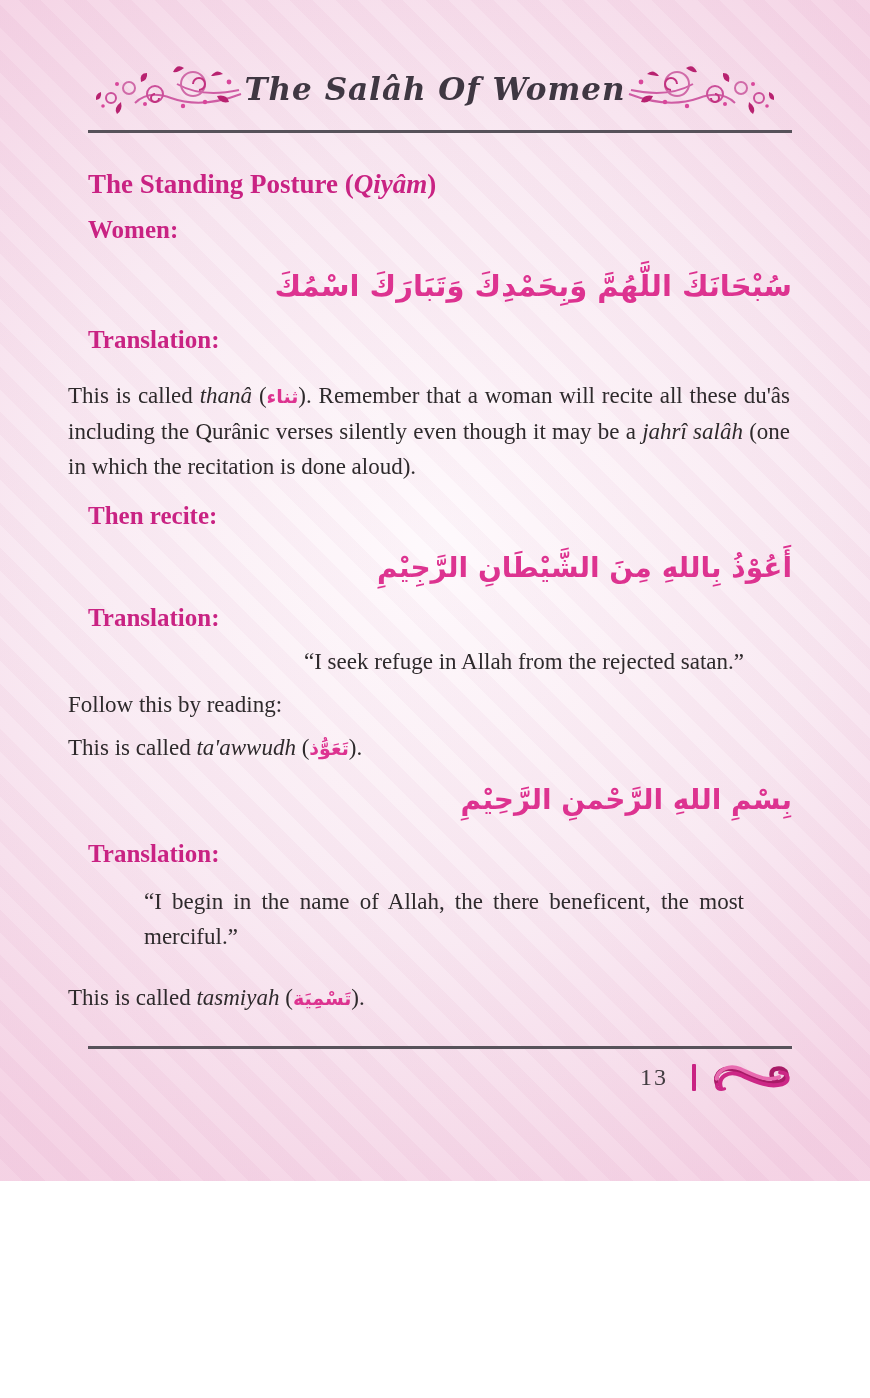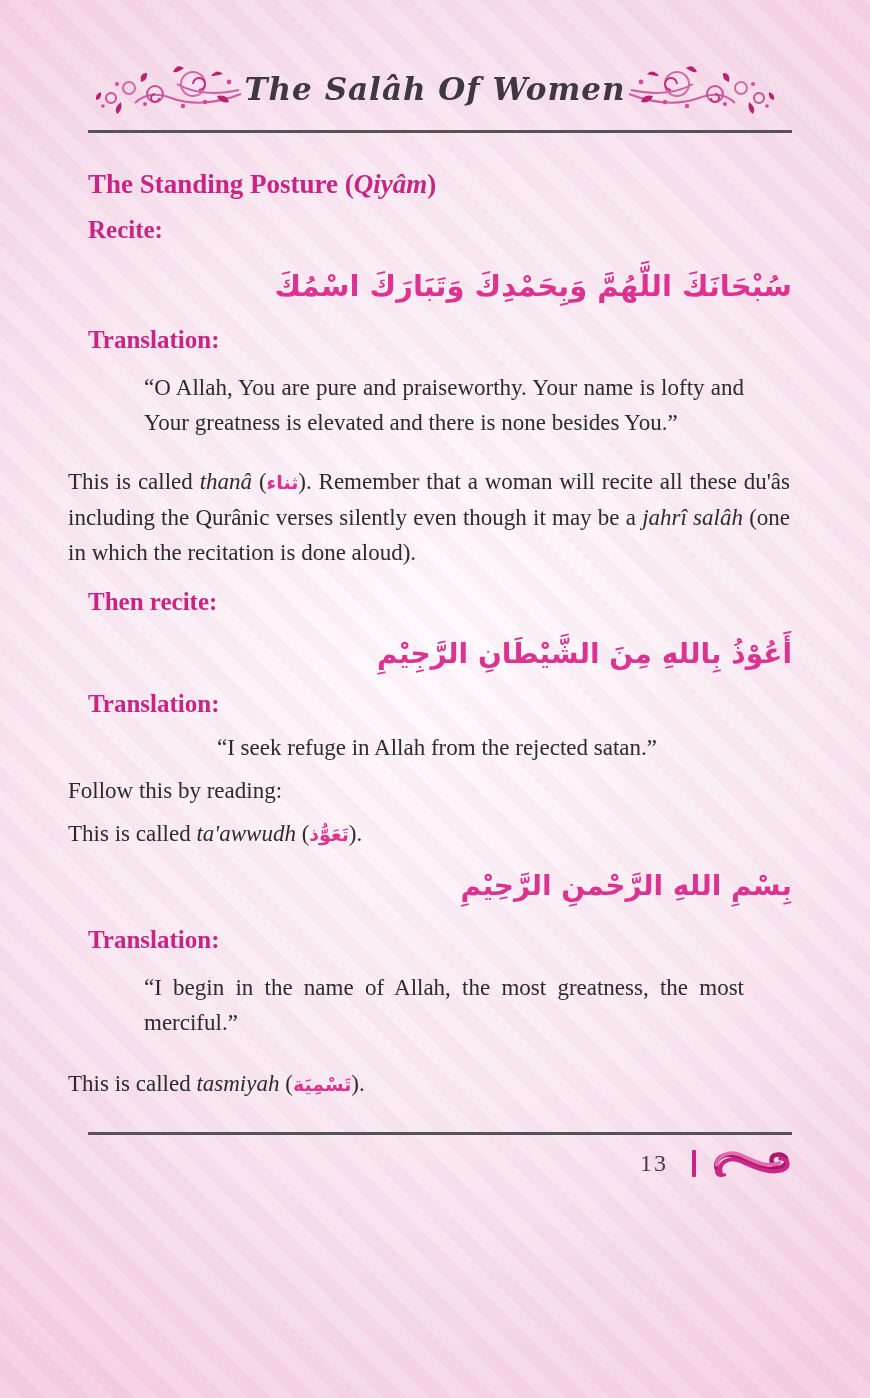--- a/index.html
+++ b/index.html
@@ -6,21 +6,21 @@
     --accent:#c92383;
     --arabic-pink:#dd3390;
     --body-ink:#2e2a2c;
     --title-ink:#3f3742;
     --rule:#57525a;
   }
   html,body{margin:0;padding:0;}
   body{width:870px;}
   .page{
     position:relative;
-    width:870px;height:1398px;
+    width:870px;height:1181px;
     box-sizing:border-box;
     font-family:"Liberation Serif","DejaVu Serif",serif;
     color:var(--body-ink);
     background-color:#f3cde1;
     background-image:
       repeating-linear-gradient(45deg, rgba(255,255,255,0.05) 0 16px, rgba(201,120,168,0.05) 16px 32px),
       radial-gradient(ellipse 108% 80% at 50% 46%,
         rgba(255,252,254,0.95) 0%,
         rgba(250,238,245,0.85) 42%,
         rgba(246,215,232,0.45) 75%,
@@ -76,21 +76,21 @@
     font-size:19px;
     color:var(--arabic-pink);
     margin-top:12px;
   }
   
   .quote{
     margin:16px 48px 0 76px;
     font-size:23px;line-height:35px;
     text-align:justify;
   }
-  .quote.single{text-align:center;margin-left:62px;margin-top:12px;}
+  .quote.single{text-align:right;margin-left:62px;margin-top:12px;}
   .para{
     margin:24px 2px 0 0;
     font-size:23px;line-height:35px;
     text-align:justify;
   }
   .line{
     margin-top:8px;
     font-size:23px;line-height:35px;
   }
   .it{font-style:italic;}
@@ -175,46 +175,45 @@
       </g>
     </svg>
   </div>
 
   <hr class="rule">
 
   <div class="content">
 
     <div class="h-main"><span>The Standing Posture (</span><span class="it">Qiyâm</span><span>)</span></div>
 
-    <div class="h-sub">Recite:</div>
+    <div class="h-sub">Women:</div>
 
     <div class="arabic-block">
       <div>سُبْحَانَكَ اللَّهُمَّ وَبِحَمْدِكَ وَتَبَارَكَ اسْمُكَ</div>
     </div>
 
     <div class="h-sub">Translation:</div>
-    <div class="quote">“O Allah, You are pure and praiseworthy. Your name is lofty and Your greatness is elevated and there is none besides You.”</div>
 
     <p class="para"><span>This is called </span><span class="it">thanâ</span><span> (</span><span class="arabic-inline">ثناء</span><span>). Remember that a woman will recite all these du'âs including the Qurânic verses silently even though it may be a </span><span class="it">jahrî salâh</span><span> (one in which the recitation is done aloud).</span></p>
 
     <div class="h-sub mt18">Then recite:</div>
 
     <div class="arabic-block mt14" style="font-size:28px;">أَعُوْذُ بِاللهِ مِنَ الشَّيْطَانِ الرَّجِيْمِ</div>
 
     <div class="h-sub mt12">Translation:</div>
     <div class="quote single mt14">“I seek refuge in Allah from the rejected satan.”</div>
 
     <div class="line">Follow this by reading:</div>
 
     <div class="line"><span>This is called </span><span class="it">ta'awwudh</span><span> (</span><span class="arabic-inline">تَعَوُّذ</span><span>).</span></div>
 
     <div class="arabic-block" style="font-size:28px;margin-top:10px;">بِسْمِ اللهِ الرَّحْمنِ الرَّحِيْمِ</div>
 
     <div class="h-sub mt16">Translation:</div>
-    <div class="quote">“I begin in the name of Allah, the most greatness, the most merciful.”</div>
+    <div class="quote">“I begin in the name of Allah, the there beneficent, the most merciful.”</div>
 
     <div class="line mt26"><span>This is called </span><span class="it">tasmiyah</span><span> (</span><span class="arabic-inline">تَسْمِيَة</span><span>).</span></div>
 
   </div>
 
   <hr class="rule footer-rule">
 
   <div class="footer-row">
     <span class="page-number">13</span>
     <span class="footer-divider"></span>

